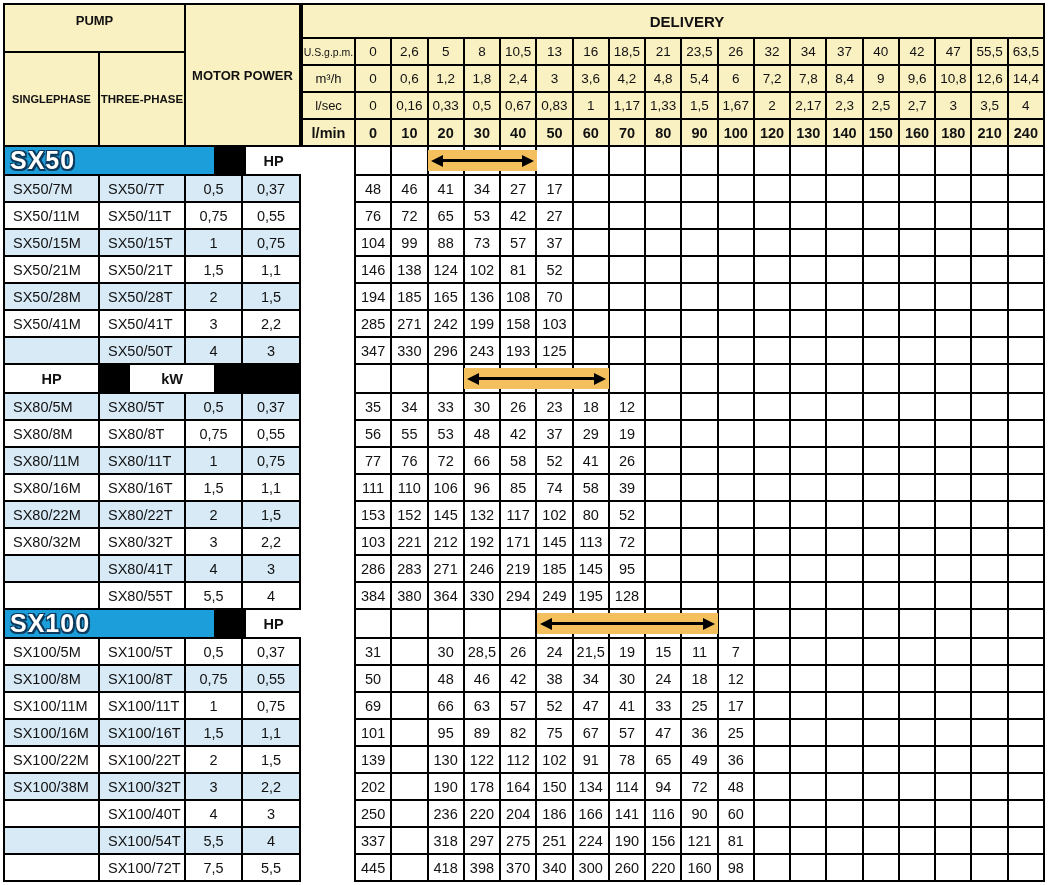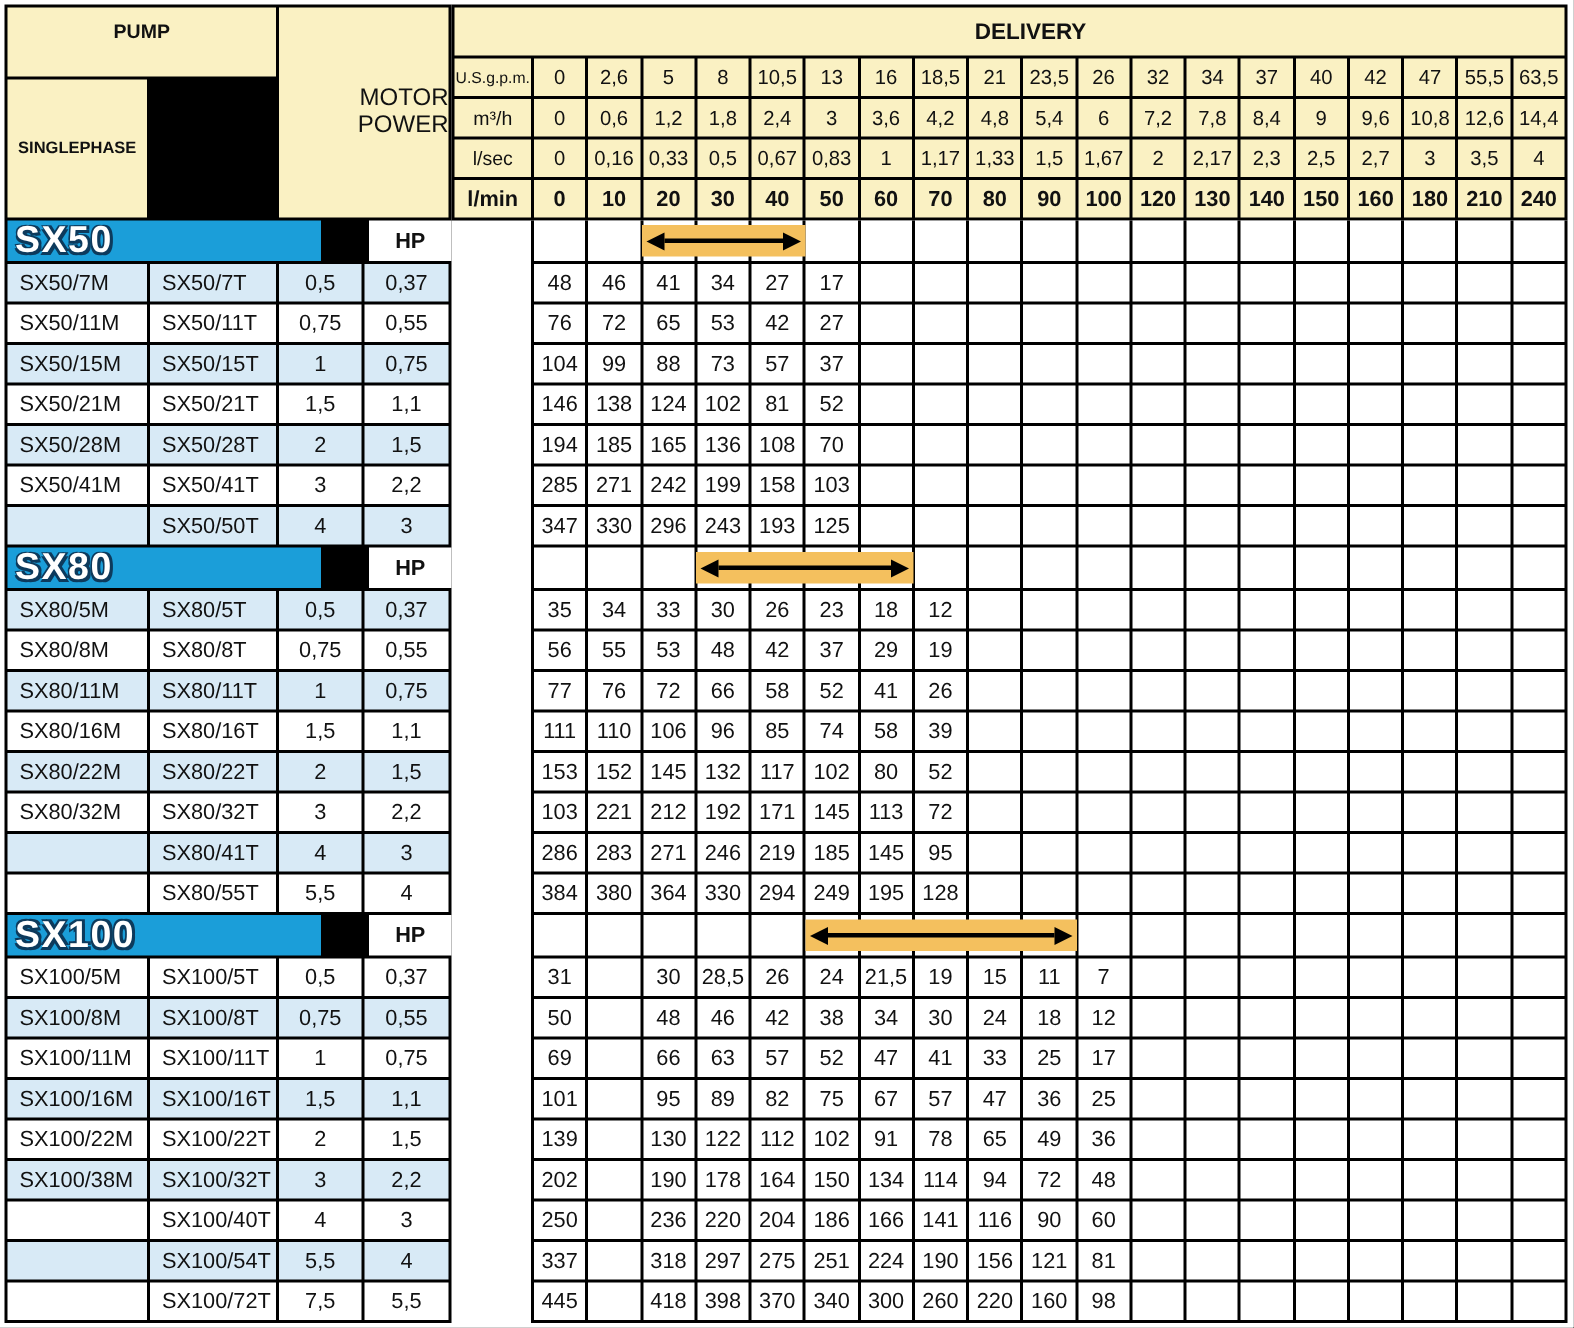--- a/index.html
+++ b/index.html
@@ -19,21 +19,21 @@
     display:flex; flex-direction:column; gap:2px;
   }
   .left-head{
     display:grid; grid-template-columns:93px 84px 55px 1fr;
     grid-template-rows:46px 92px; gap:2px;
   }
   .cell{display:flex; align-items:center; justify-content:center; background:var(--cream); overflow:hidden;}
   .pump-head{grid-column:1/3; grid-row:1; font-weight:bold; font-size:13px; align-items:flex-start; padding-top:8px;}
   .sp-head{grid-column:1; grid-row:2; font-weight:bold; font-size:11px;}
   .tp-head{grid-column:2; grid-row:2; font-weight:bold; font-size:11.5px;}
-  .mp-head{grid-column:3/5; grid-row:1/3; font-weight:normal; font-size:16px; text-align:right;}
+  .mp-head{grid-column:3/5; grid-row:1/3; font-weight:bold; font-size:13px; text-align:right;}
   .l-row{display:grid; grid-template-columns:93px 84px 55px 1fr; gap:2px; height:25px;}
   .l-row.banner{height:27px;gap:32px;}
   .banner-cell{
     grid-column:1/3; background:var(--banner); color:#fff;
     display:flex; align-items:center; padding-left:5px;
     font-weight:800; font-size:25px; letter-spacing:1px; line-height:1;
     text-shadow:2px 2px 0 #0d3a5c, -1px -1px 0 #0d3a5c, 2px -1px 0 #0d3a5c, -1px 2px 0 #0d3a5c;
   }
   .pw-cell{background:#fff; font-weight:bold; font-size:14.5px;}
   .name-cell{justify-content:flex-start; padding-left:8px; font-size:14.5px; background:#fff;}
@@ -72,20 +72,21 @@
 </style>
 </head>
 <body>
 
 <div id="app">
 
   <div class="left-table">
     <div class="left-head">
       <div class="cell pump-head">PUMP</div>
       <div class="cell sp-head">SINGLEPHASE</div>
+      <div class="cell tp-head">THREE-PHASE</div>
       <div class="cell mp-head">MOTOR POWER</div>
     </div>
 
   <div class="l-row banner">
         <div class="banner-cell">SX50</div>
         <div class="cell pw-cell">HP</div>
         <div class="cell pw-cell">kW</div>
       </div>
       <div class="l-row">
         <div class="cell name-cell shaded">SX50/7M</div>
@@ -123,21 +124,20 @@
         <div class="cell num-cell">3</div>
         <div class="cell num-cell">2,2</div>
       </div>
       <div class="l-row">
         <div class="cell name-cell shaded"></div>
         <div class="cell name-cell shaded">SX50/50T</div>
         <div class="cell num-cell shaded">4</div>
         <div class="cell num-cell shaded">3</div>
       </div>
       <div class="l-row banner">
-        <div class="banner-cell">SX80</div>
         <div class="cell pw-cell">HP</div>
         <div class="cell pw-cell">kW</div>
       </div>
       <div class="l-row">
         <div class="cell name-cell shaded">SX80/5M</div>
         <div class="cell name-cell shaded">SX80/5T</div>
         <div class="cell num-cell shaded">0,5</div>
         <div class="cell num-cell shaded">0,37</div>
       </div>
       <div class="l-row">

